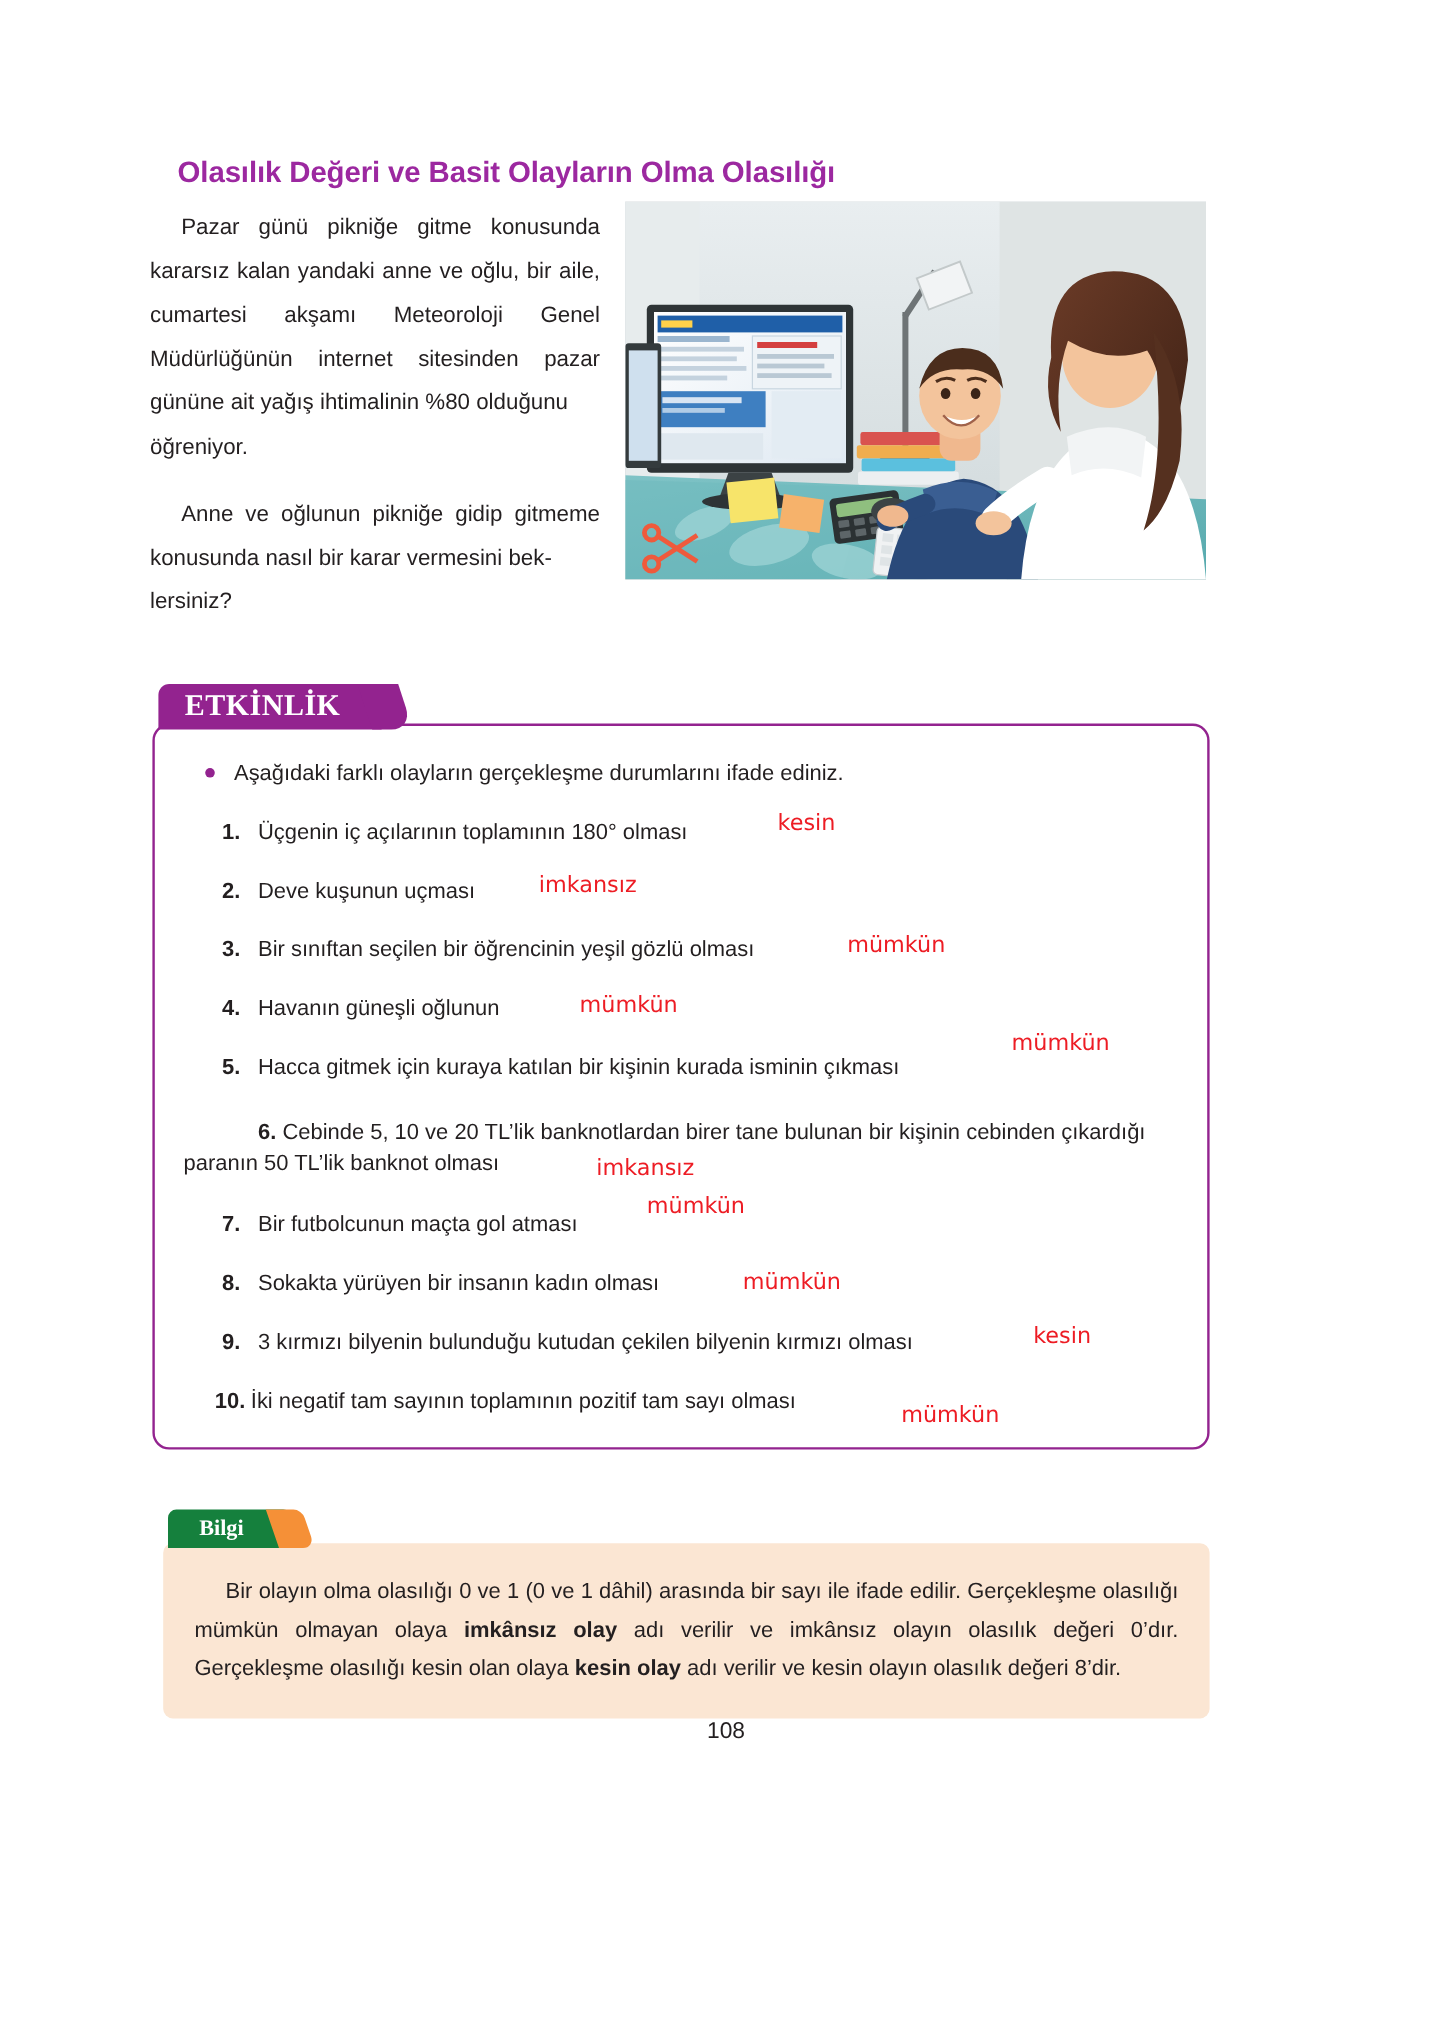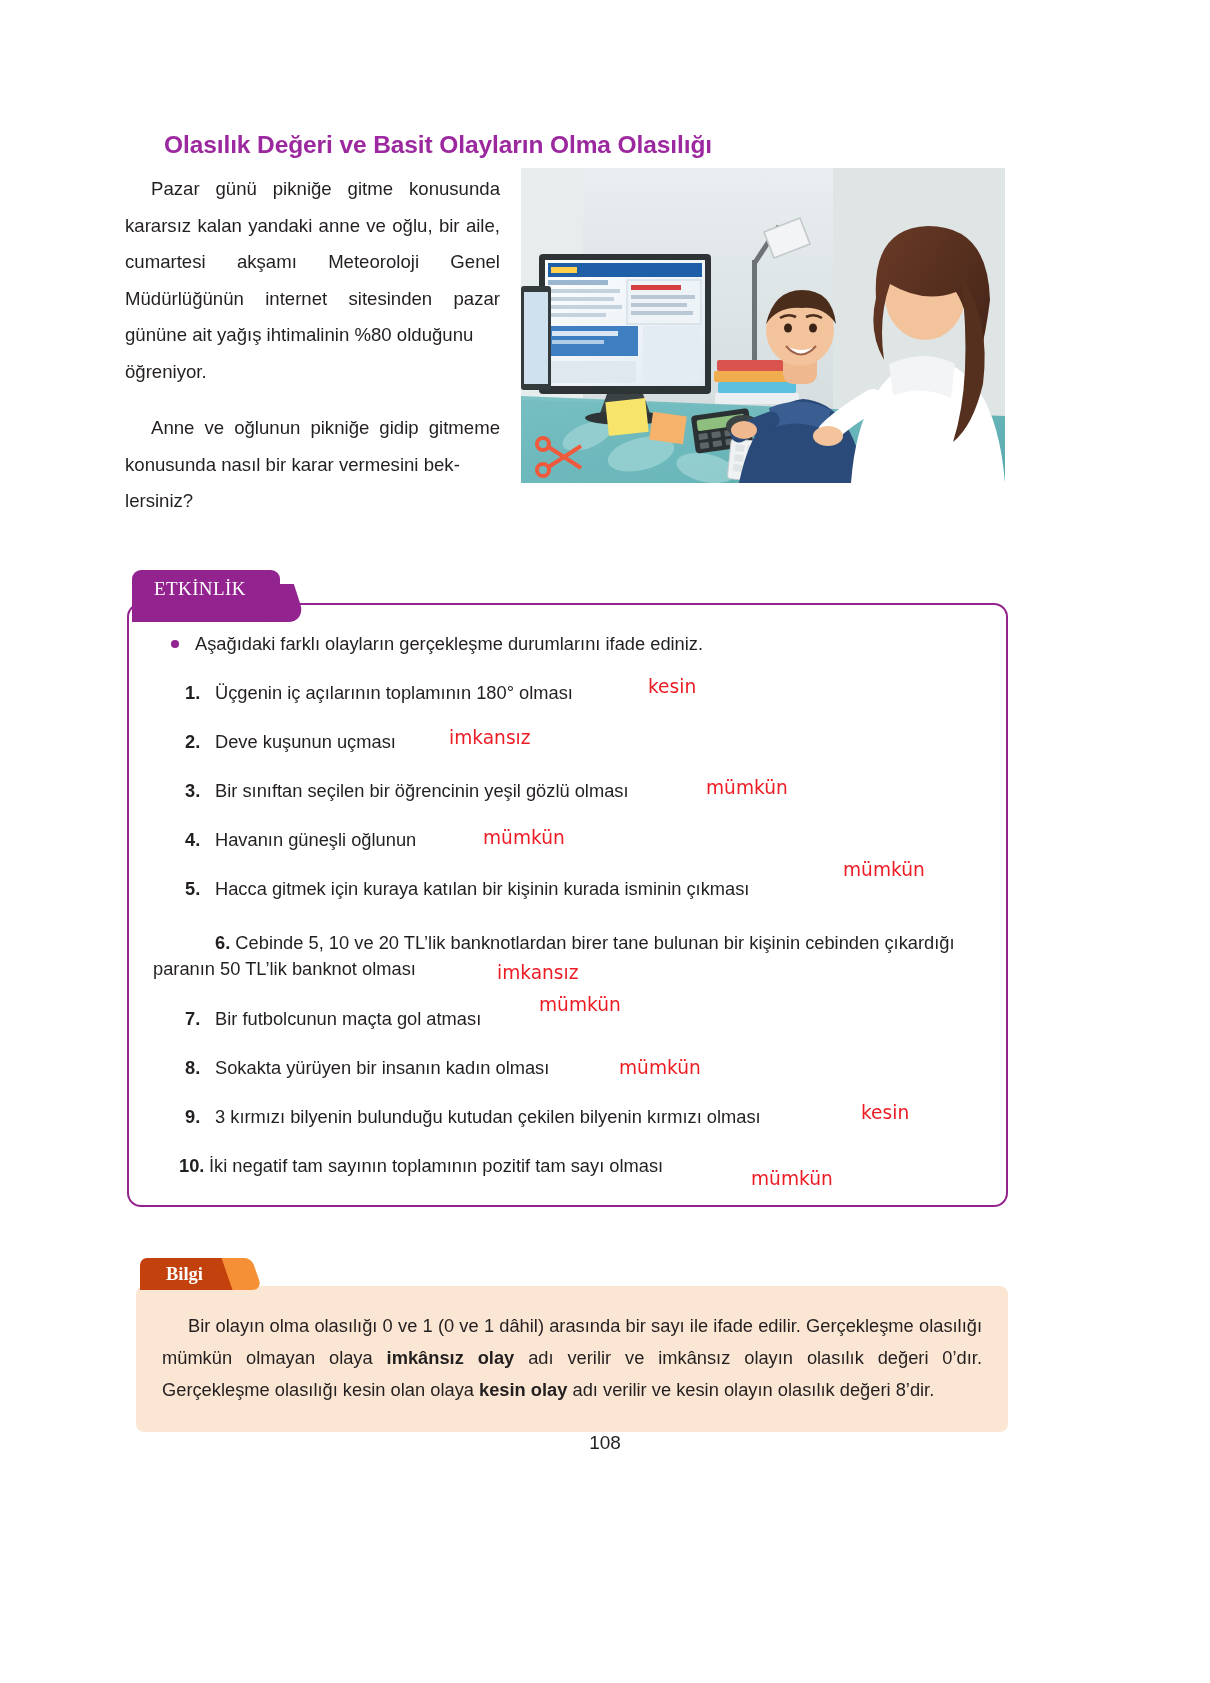--- a/index.html
+++ b/index.html
@@ -18,21 +18,21 @@
   .page {
     position: absolute;
     left: 0; top: 0;
     width: 1210px;
     height: 1683px;
   }
 
   
   .section-title {
     position: absolute;
-    left: 164px;
+    left: 148px;
     top: 131px;
     font-size: 24.5px;
     font-weight: bold;
     color: #9c28a0;
     letter-spacing: -0.1px;
     white-space: nowrap;
   }
 
   
   .intro-col {
@@ -69,28 +69,28 @@
   .activity-wrap {
     position: absolute;
     left: 127px;
     top: 570px;
     width: 881px;
   }
   .activity-tab {
     position: absolute;
     left: 5px;
     top: 0;
-    height: 52px;
+    height: 38px;
     padding: 0 34px 0 22px;
     background: #93238f;
     border-radius: 9px 9px 0 0;
     color: #ffffff;
     font-family: "Liberation Serif", serif;
-    font-weight: normal;
-    font-size: 19px;
+    font-weight: bold;
+    font-size: 25px;
     line-height: 38px;
     letter-spacing: 0.4px;
     box-sizing: border-box;
     z-index: 3;
   }
   .activity-tab:after {
     content: "";
     position: absolute;
     right: -20px;
     bottom: 0;
@@ -184,21 +184,21 @@
     left: 136px;
     top: 1258px;
     width: 872px;
   }
   .info-tab {
     position: absolute;
     left: 4px;
     top: 0;
     height: 32px;
     padding: 0 40px 0 26px;
-    background: #c2410c;
+    background: #15803d;
     border-radius: 7px 7px 0 0;
     color: #ffffff;
     font-family: "Liberation Serif", serif;
     font-weight: bold;
     font-size: 18.5px;
     line-height: 32px;
     box-sizing: border-box;
     z-index: 3;
   }
   .info-tab:after {

